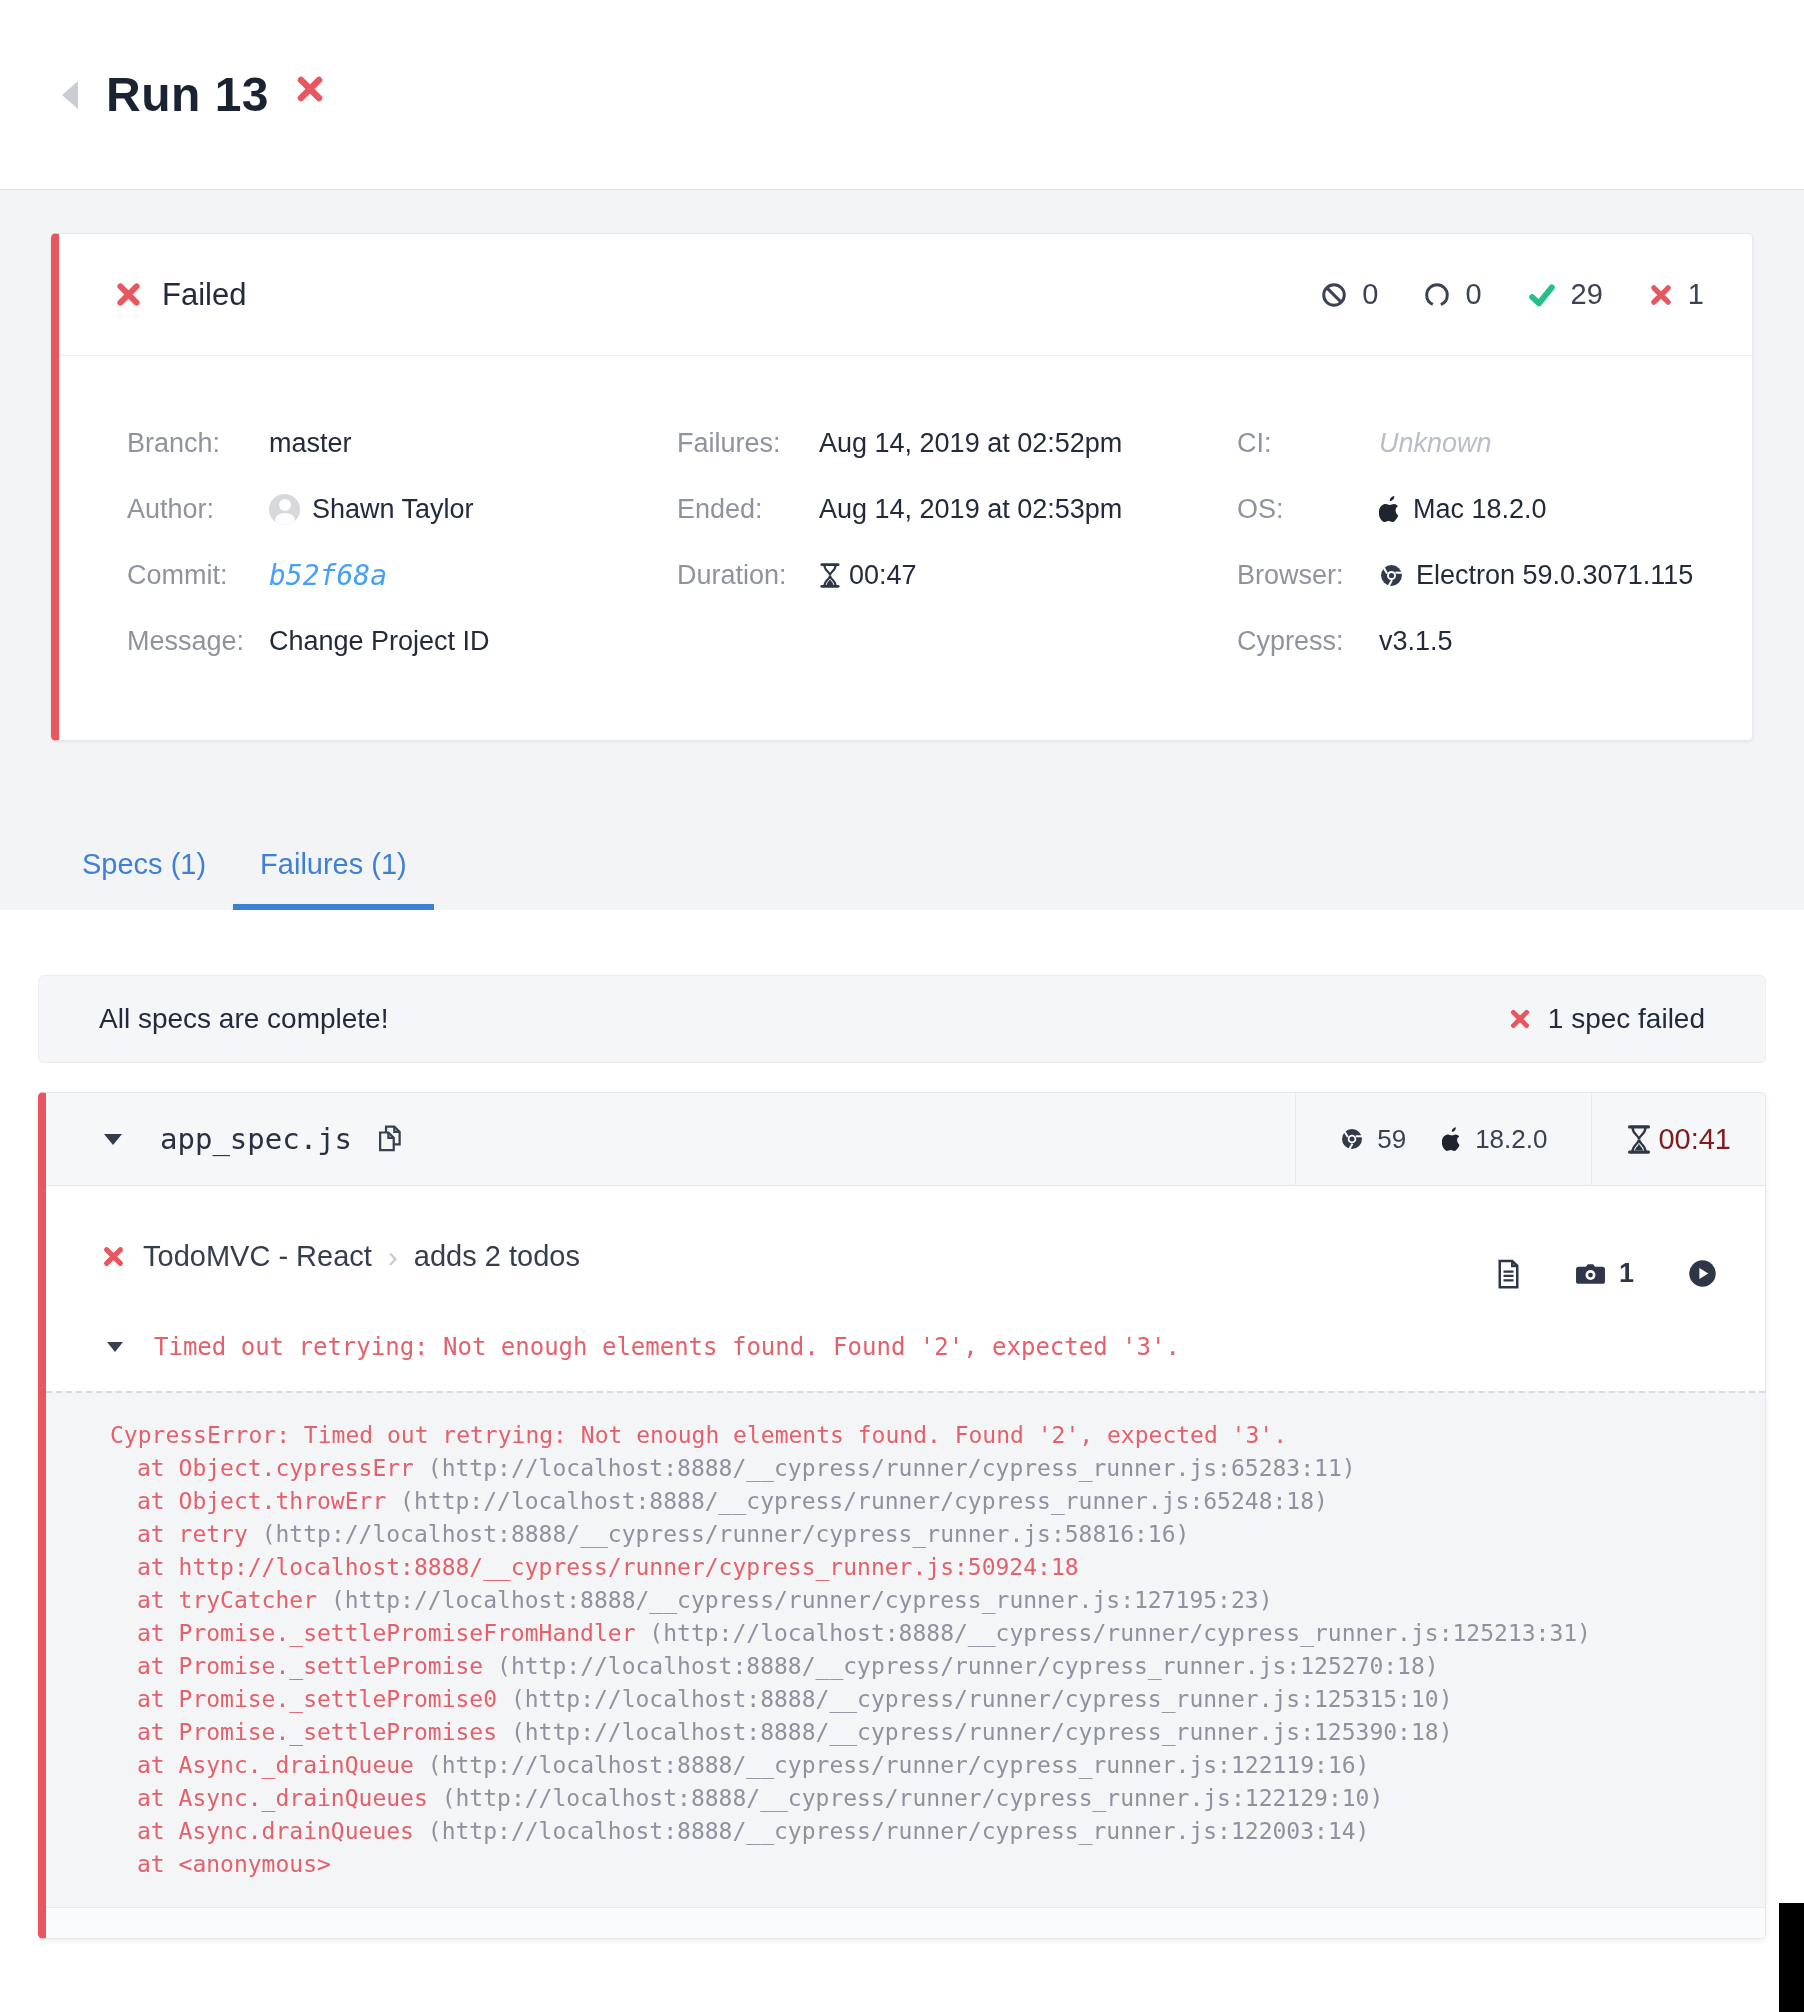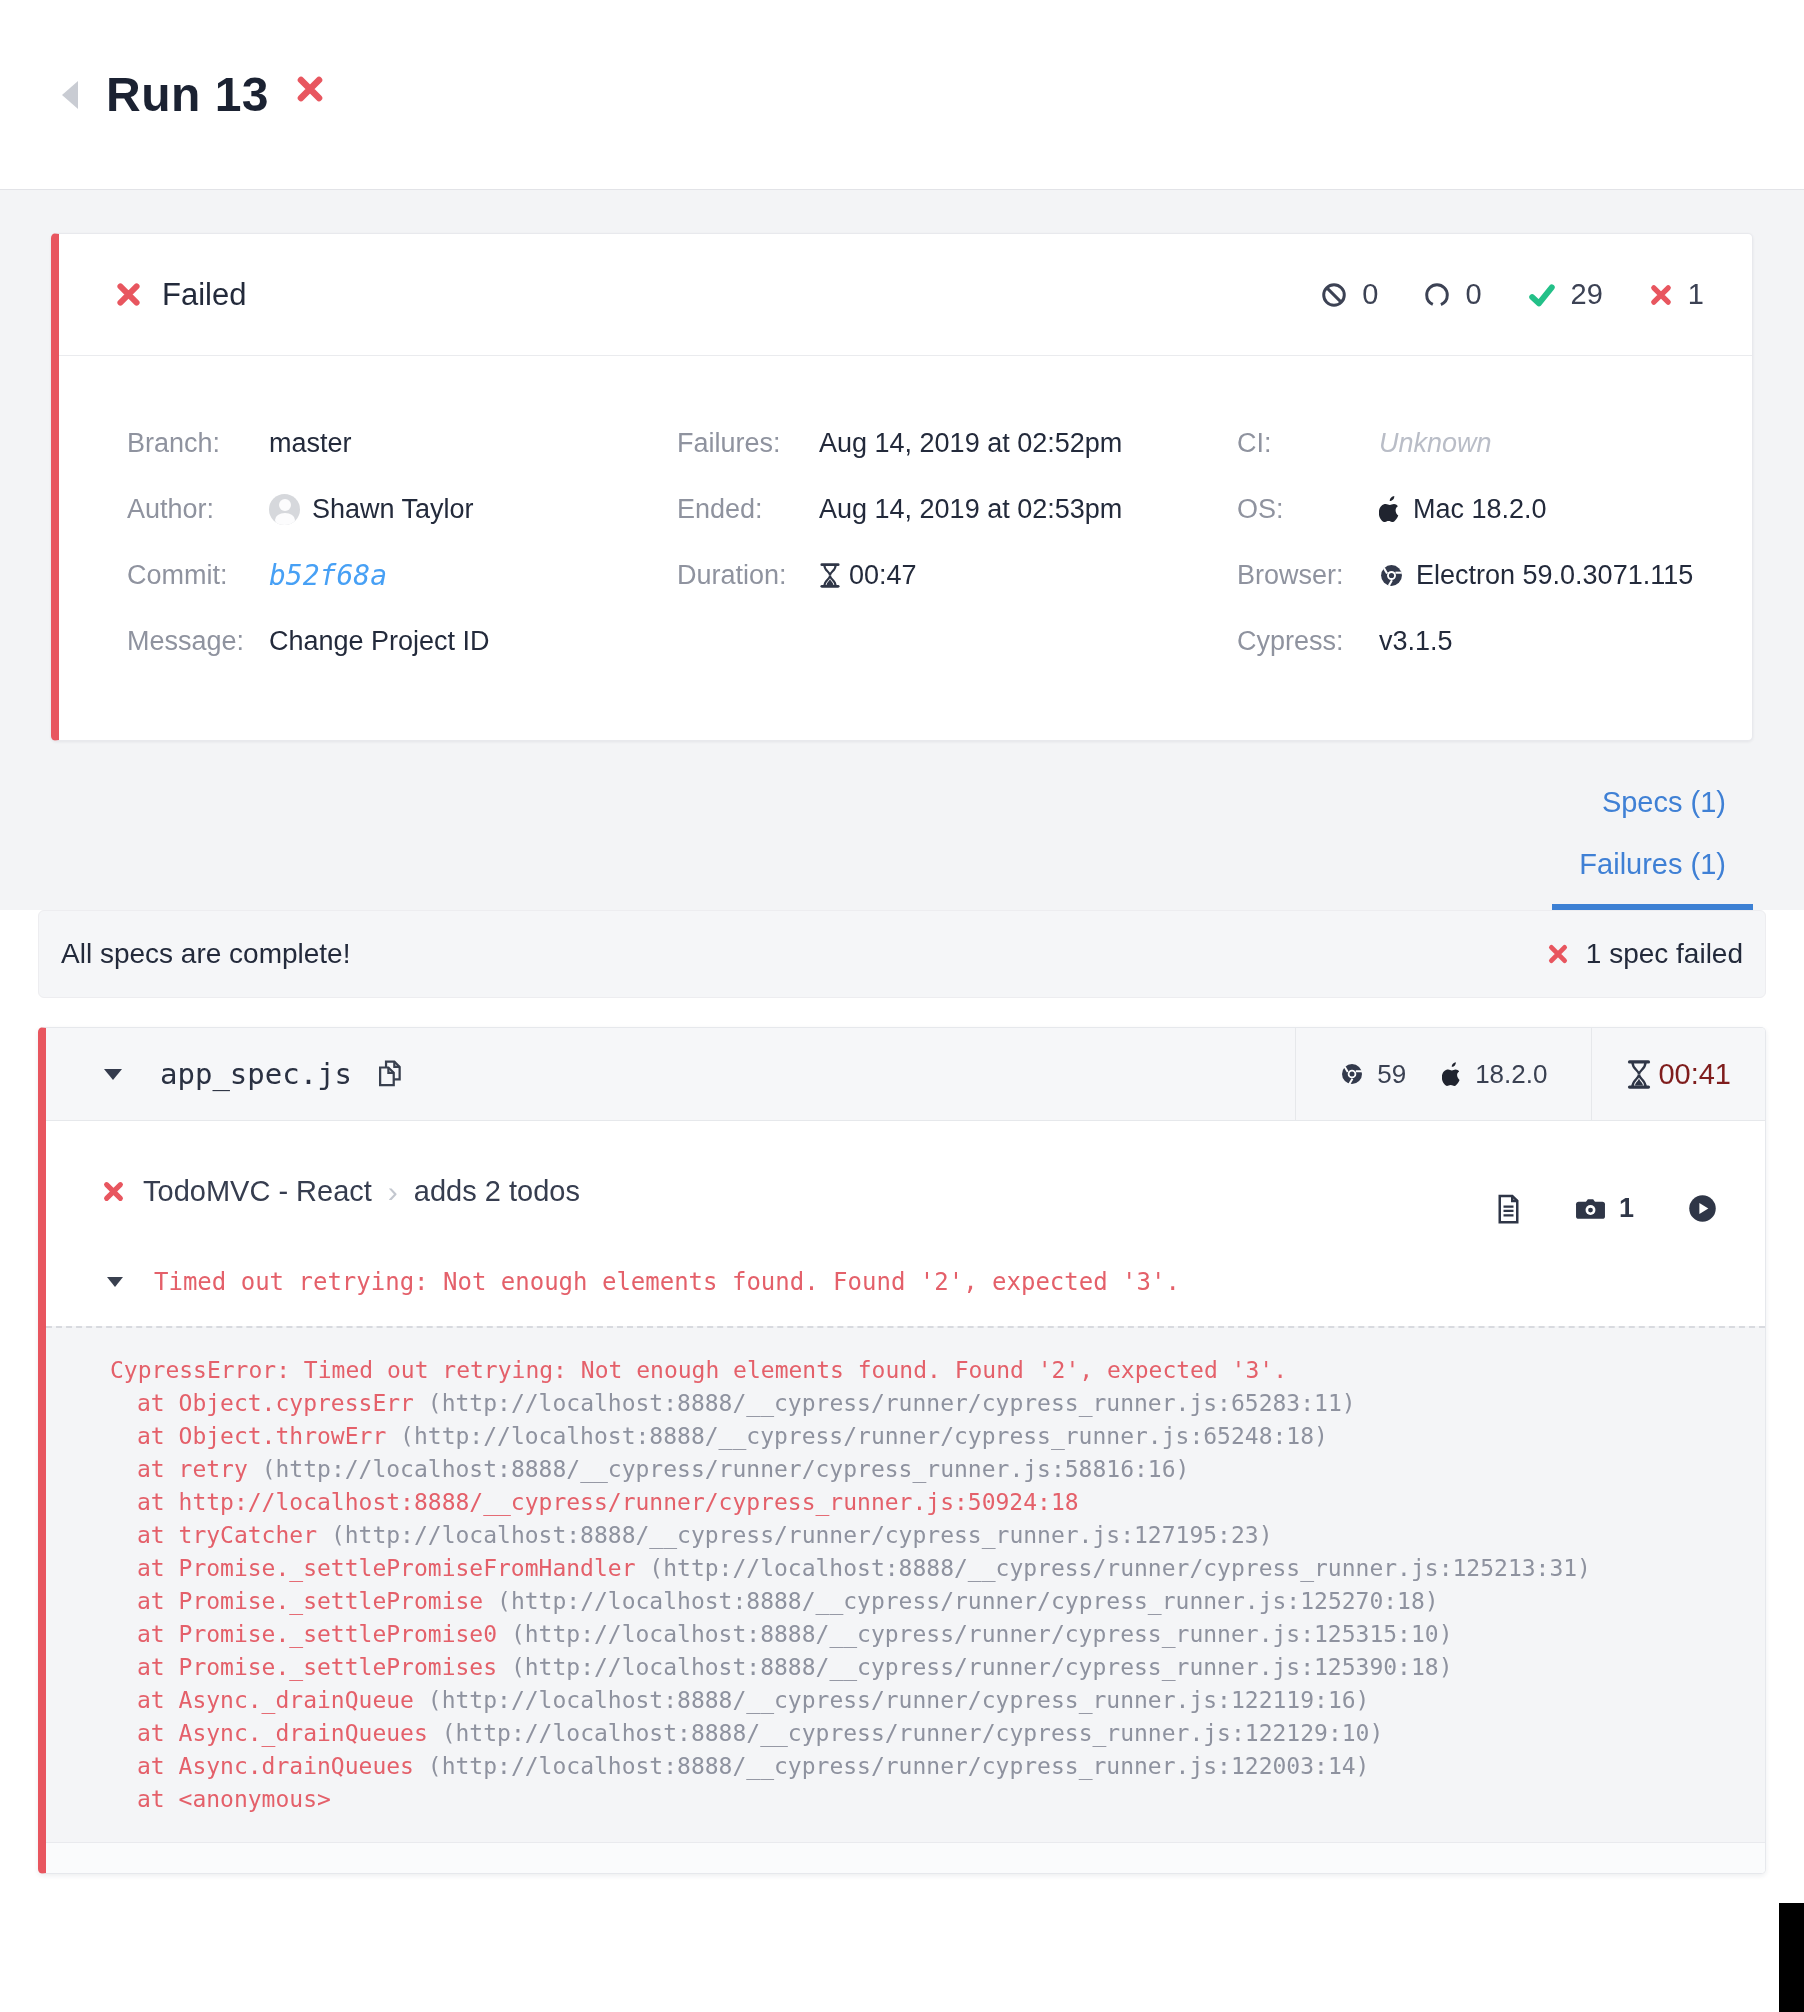--- a/index.html
+++ b/index.html
@@ -37,29 +37,29 @@
   .commit-link { color:#47a0f5; font-family:"DejaVu Sans Mono", monospace;
     font-style:italic; font-size:28px; cursor:pointer; }
   .muted { color:#b9bdc7; font-style:italic; }
   .avatar { width:31px; height:31px; border-radius:50%; background:#d6d8dc;
     position:relative; overflow:hidden; flex-shrink:0; }
   .avatar::before { content:""; position:absolute; left:9.5px; top:5px; width:12px; height:12px;
     border-radius:50%; background:#fcfcfd; }
   .avatar::after { content:""; position:absolute; left:5.5px; top:19px; width:20px; height:14px;
     border-radius:50%; background:#fcfcfd; }
 
-  .tabs { display:flex; align-items:flex-end; margin-top:auto; padding-left:4px;flex-direction:column; }
+  .tabs { display:flex; align-items:flex-end; margin-top:auto; padding-left:4px; }
   .tab { font-size:29px; color:#3f80d5; padding:0 27px 23px; border-bottom:6px solid transparent;
     cursor:pointer; }
   .tab.active { border-bottom-color:#3c80d4; }
 
   
   .content { padding:0 38px; background:#fff; }
-  .banner { height:88px; background:#f5f6f8; border:1px solid #ededf0;
-    border-radius:6px; display:flex; align-items:center; padding:0 22px; font-size:28px; color:#232a3b; }
+  .banner { margin-top:65px; height:88px; background:#f5f6f8; border:1px solid #ededf0;
+    border-radius:6px; display:flex; align-items:center; padding:0 60px; font-size:28px; color:#232a3b; }
   .banner-right { margin-left:auto; display:flex; align-items:center; gap:17px; }
 
   .spec-card { margin-top:29px; background:#fff; border:1px solid #e6e8ec; border-left:8px solid #e8565f;
     border-radius:5px; box-shadow:0 2px 5px rgba(30,35,60,.08); overflow:hidden; }
   .spec-header { height:93px; background:#f6f7f9; border-bottom:1px solid #e6e8eb;
     display:flex; align-items:center; padding-left:58px; cursor:pointer; }
   .caret-down { width:0; height:0; border-left:9px solid transparent; border-right:9px solid transparent;
     border-top:11px solid #343b4d; cursor:pointer; }
   .spec-name { font-family:"DejaVu Sans Mono", monospace; font-size:29px; color:#2a3142;
     margin:0 24px 0 38px; }

